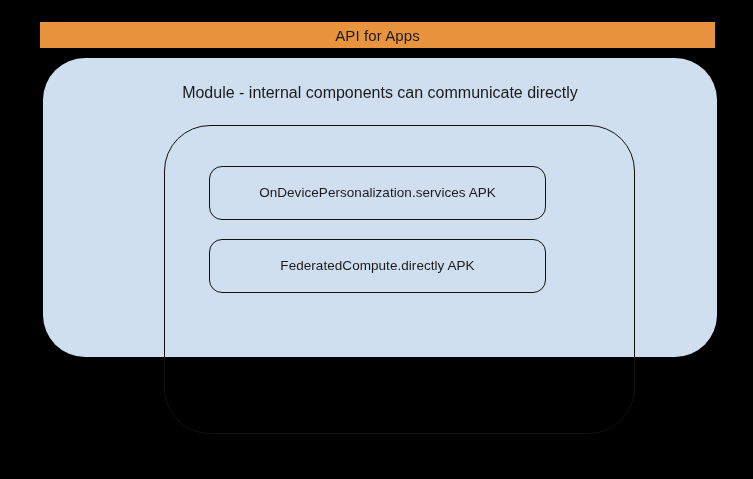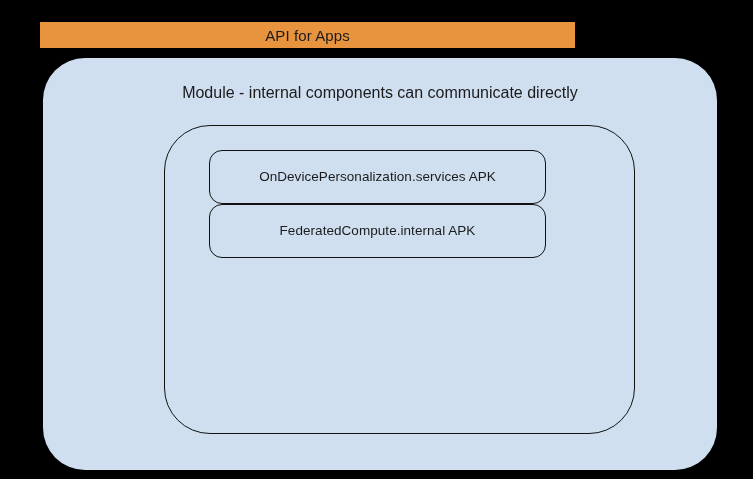--- a/index.html
+++ b/index.html
@@ -18,21 +18,21 @@
     width: 753px;
     height: 479px;
     background: #000000;
   }
 
   
   .api-banner {
     position: absolute;
     left: 40px;
     top: 22px;
-    width: 535px;
+    width: 675px;
     height: 26px;
     background: #e8943f;
     display: flex;
     align-items: center;
     justify-content: center;
     box-sizing: border-box;
   }
   .api-banner-label {
     font-size: 15px;
     color: #1b1b1b;
@@ -40,21 +40,21 @@
     letter-spacing: 0.1px;
     white-space: nowrap;
   }
 
   
   .module-card {
     position: absolute;
     left: 43px;
     top: 58px;
     width: 674px;
-    height: 412px;
+    height: 299px;
     background: #cfdff0;
     border-radius: 42px;
     box-sizing: border-box;
   }
 
   .module-title {
     position: absolute;
     left: 0;
     top: 27px;
     width: 100%;
@@ -75,25 +75,25 @@
     border: 1.4px solid #121212;
     border-radius: 46px;
     box-sizing: border-box;
     background: transparent;
   }
 
   
   .component-stack {
     position: absolute;
     left: 166px;  
-    top: 92px;    
+    top: 108px;    
     width: 337px; 
     display: flex;
     flex-direction: column;
-    gap: 0;
+    gap: 19px;
   }
   .component-box {
     height: 54px;
     border: 1.4px solid #121212;
     border-radius: 13px;
     background: #cfdff0;
     display: flex;
     align-items: center;
     justify-content: center;
     box-sizing: border-box;
@@ -121,20 +121,20 @@
 
     <div class="inner-container"></div>
 
     <div class="component-stack">
 
       <div class="component-box">
         <span class="component-label">OnDevicePersonalization.services APK</span>
       </div>
 
       <div class="component-box">
-        <span class="component-label">FederatedCompute.internal APK</span>
+        <span class="component-label">FederatedCompute.directly APK</span>
       </div>
 
 
 
     </div>
   </div>
 </div>
 
 </body></html>

